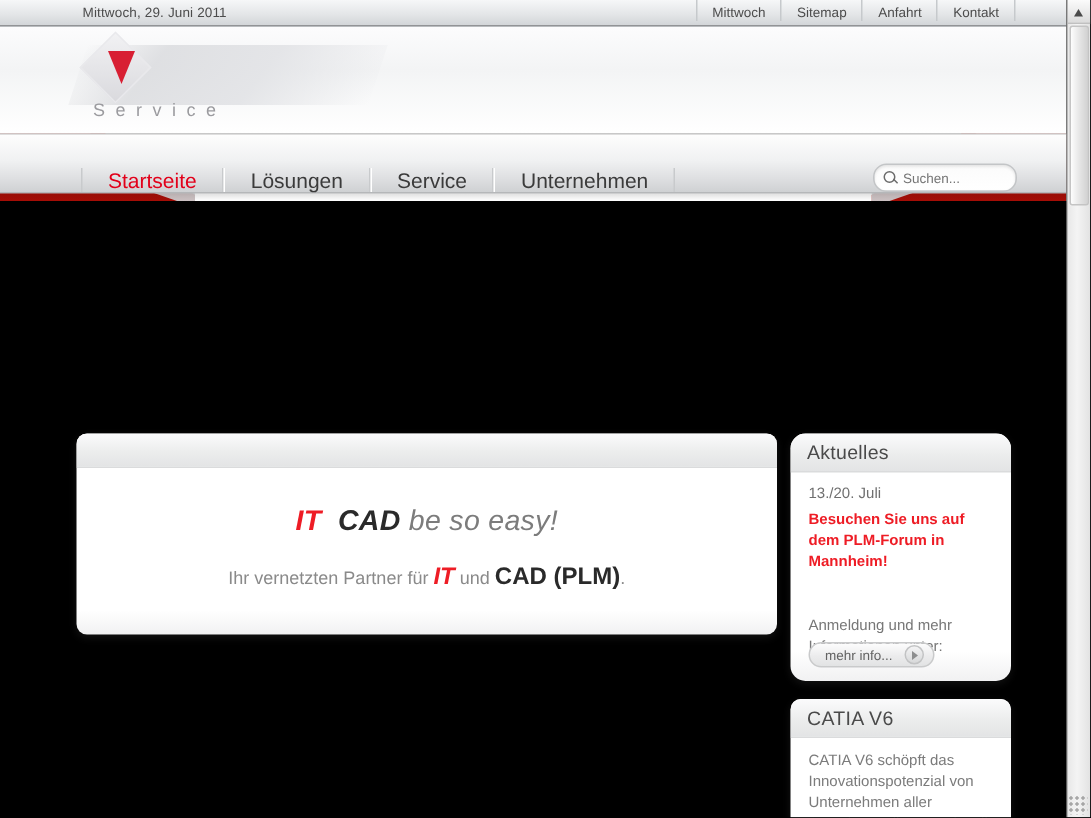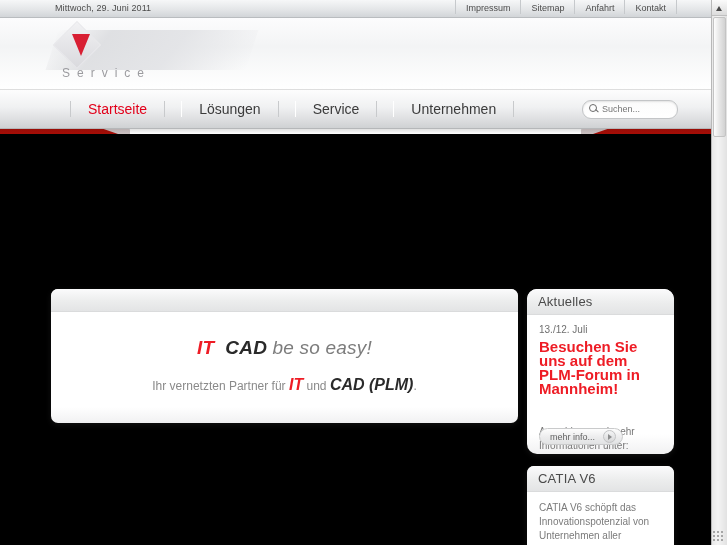--- a/index.html
+++ b/index.html
@@ -174,22 +174,21 @@
 
   #navbar {
     position: absolute;
     left: 0; top: 0;
     width: 711px; height: 40px;
     background: linear-gradient(to bottom,#fdfdfd 0%,#f0f1f2 45%,#dfe0e2 75%,#cfd1d3 100%);
     border-top: 1px solid #dedede;
     border-bottom: 1px solid #b5b7b9;
     box-sizing: border-box;
     display: flex;
-    align-items: center;
-    gap: 16px;
+    align-items: flex-end;
   }
   #navbar .spacer-l { width: 54px; flex: none; }
   .navitem {
     display: flex;
     align-items: center;
     padding: 0 17px;
     font-size: 14px;
     color: #3b3b3b;
     text-decoration: none;
     border-right: 1px solid #c8cacc;
@@ -300,42 +299,42 @@
   }
   .slogan1 .it { color: #ee1c25; font-weight: 700; font-style: italic; }
   .slogan1 .cad { color: #2a2a2a; font-weight: 700; font-style: italic; }
   .slogan1 .rest { color: #7c7c7c; font-style: italic; font-weight: 400; }
   .slogan2 {
     font-size: 12px;
     color: #8a8a8a;
     white-space: nowrap;
   }
   .slogan2 .it { color: #ee1c25; font-weight: 700; font-style: italic; font-size: 16px; }
-  .slogan2 .cad { color: #2a2a2a; font-weight: 700; font-style: italic; font-size: 16px; }
+  .slogan2 .cad { color: #2a2a2a; font-weight: 700; font-size: 16px; }
 
   
   #panel-aktuelles {
     left: 527px; top: 155px;
     width: 147px; height: 165px; border-radius: 10px;
   }
   #panel-catia {
     left: 527px; top: 332px;
     width: 147px; height: 205px;
   }
   .panel .body-pad {
     padding: 9px 12px 0 12px;
     box-sizing: border-box;
   }
   .news-date {
     font-size: 10px;
     color: #6f6f6f;
     margin-bottom: 5px;
   }
   .news-head {
-    font-size: 15px;
+    font-size: 10px;
     line-height: 14px;
     font-weight: 700;
     color: #ee1c25;
     margin-bottom: 13px;
   }
   .news-text {
     font-size: 10px;
     line-height: 14px;
     color: #777777;
     margin-top: 29px;
@@ -386,21 +385,21 @@
 </head>
 <body>
 
 <div id="viewport">
 
   <div id="page">
 
     <div id="topbar">
       <div class="date">Mittwoch, 29. Juni 2011</div>
       <div class="links">
-        <a href="#">Impressum</a>
+        <a href="#">Mittwoch</a>
         <a href="#">Sitemap</a>
         <a href="#">Anfahrt</a>
         <a href="#">Kontakt</a>
       </div>
     </div>
 
     <div id="logoband">
       <div id="logo">
         <div class="sheen"></div>
         <div class="diamond"></div>
@@ -479,21 +478,21 @@
             <span class="cad">CAD (PLM)</span><span>.</span>
           </div>
         </div>
       </div>
 
       <div class="panel" id="panel-aktuelles">
         <div class="panel-head">
           <span class="title">Aktuelles</span>
         </div>
         <div class="body-pad">
-          <div class="news-date">13./12. Juli</div>
+          <div class="news-date">13./20. Juli</div>
           <div class="news-head">Besuchen Sie uns auf dem PLM-Forum in Mannheim!</div>
           <div class="news-text">Anmeldung und mehr Informationen unter:</div>
         </div>
         <div class="btn-more">
           <span class="lbl">mehr info...</span>
           <span class="circ"></span>
         </div>
       </div>
 
       <div class="panel" id="panel-catia">

